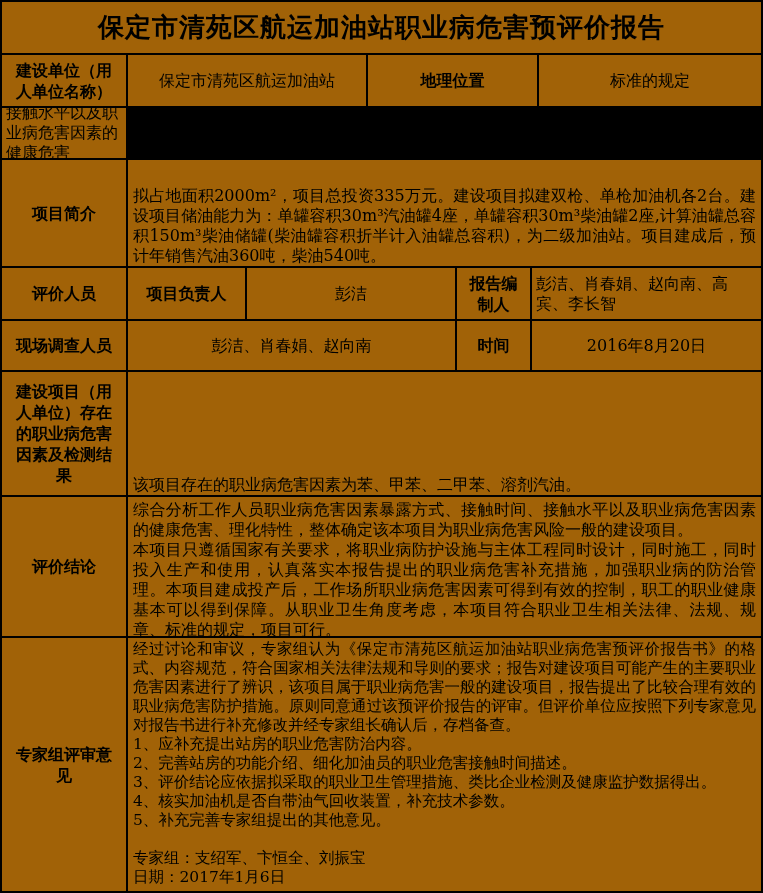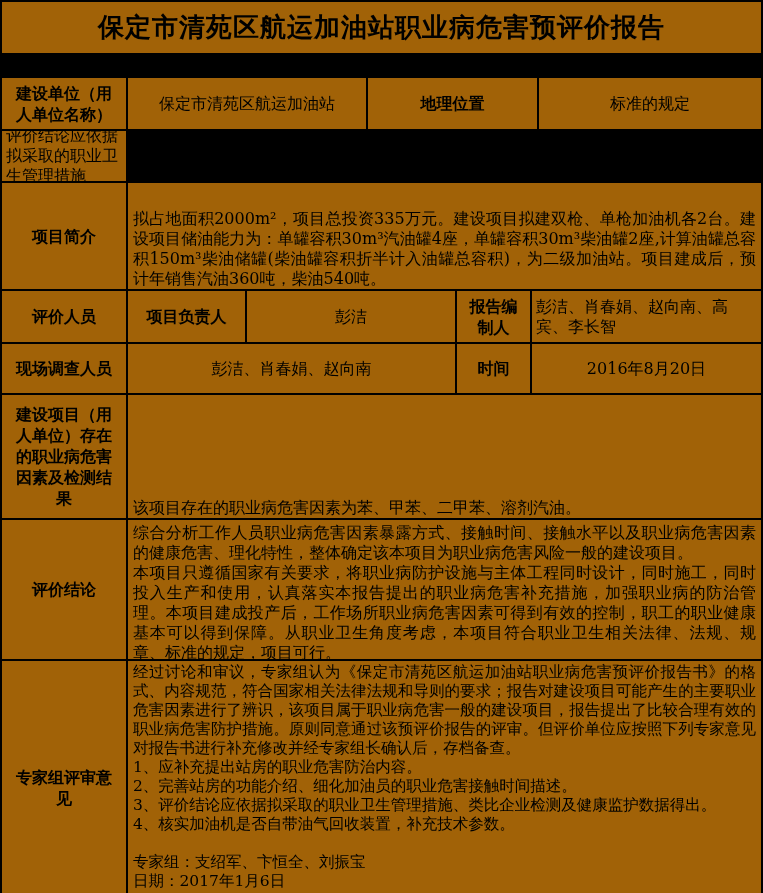--- a/index.html
+++ b/index.html
@@ -14,21 +14,21 @@
   .row { display:grid; gap:2px; background:#000; flex:none; }
   .cell { background:#a16207; overflow:hidden; }
 
   
   .h-title{height:51px} .h-r1{height:51px} .h-r2{height:50px} .h-r3{height:106px}
   .h-r4{height:51px} .h-r5{height:49px} .h-r6{height:123px} .h-r7{height:139px} .h-r8{height:253px}
 
   
   .cols-1    { grid-template-columns:1fr; }
   .cols-2    { grid-template-columns:124px 1fr; }
-  .cols-unit { grid-template-columns:124px 238px 169px 1fr;margin-top:23px; }
+  .cols-unit { grid-template-columns:124px 238px 169px 1fr; }
   .cols-eval { grid-template-columns:124px 117px 208px 73px 1fr; }
   .cols-surv { grid-template-columns:124px 327px 73px 1fr; }
 
   .title {
     display:flex; align-items:center; justify-content:center;
     font-size:26px; font-weight:bold; letter-spacing:1px;
   }
   .label {
     display:flex; align-items:center; justify-content:center;
     text-align:center; font-weight:bold; font-size:16px;
@@ -61,21 +61,21 @@
   </div>
 
   <div class="row cols-unit h-r1">
     <div class="cell label">建设单位（用人单位名称）</div>
     <div class="cell value">保定市清苑区航运加油站</div>
     <div class="cell label">地理位置</div>
     <div class="cell value">标准的规定</div>
   </div>
 
   <div class="row cols-2 h-r2">
-    <div class="cell value">评价结论应依据拟采取的职业卫生管理措施</div>
+    <div class="cell value">接触水平以及职业病危害因素的健康危害</div>
   </div>
 
   <div class="row cols-2 h-r3">
     <div class="cell label">项目简介</div>
     <div class="cell textblock centered">
       <div>拟占地面积2000m²，项目总投资335万元。建设项目拟建双枪、单枪加油机各2台。建设项目储油能力为：单罐容积30m³汽油罐4座，单罐容积30m³柴油罐2座,计算油罐总容积150m³柴油储罐(柴油罐容积折半计入油罐总容积)，为二级加油站。项目建成后，预计年销售汽油360吨，柴油540吨。</div>
     </div>
   </div>
 
   <div class="row cols-eval h-r4">
@@ -109,19 +109,20 @@
   </div>
 
   <div class="row cols-2 h-r8">
     <div class="cell label">专家组评审意见</div>
     <div class="cell expertblock">
       <div>经过讨论和审议，专家组认为《保定市清苑区航运加油站职业病危害预评价报告书》的格式、内容规范，符合国家相关法律法规和导则的要求；报告对建设项目可能产生的主要职业危害因素进行了辨识，该项目属于职业病危害一般的建设项目，报告提出了比较合理有效的职业病危害防护措施。原则同意通过该预评价报告的评审。但评价单位应按照下列专家意见对报告书进行补充修改并经专家组长确认后，存档备查。</div>
       <div>1、应补充提出站房的职业危害防治内容。</div>
       <div>2、完善站房的功能介绍、细化加油员的职业危害接触时间描述。</div>
       <div>3、评价结论应依据拟采取的职业卫生管理措施、类比企业检测及健康监护数据得出。</div>
       <div>4、核实加油机是否自带油气回收装置，补充技术参数。</div>
+      <div>5、补充完善专家组提出的其他意见。</div>
       <div class="spacer"></div>
       <div>专家组：支绍军、卞恒全、刘振宝</div>
       <div>日期：2017年1月6日</div>
     </div>
   </div>
 
 </div>
 
 </body></html>

